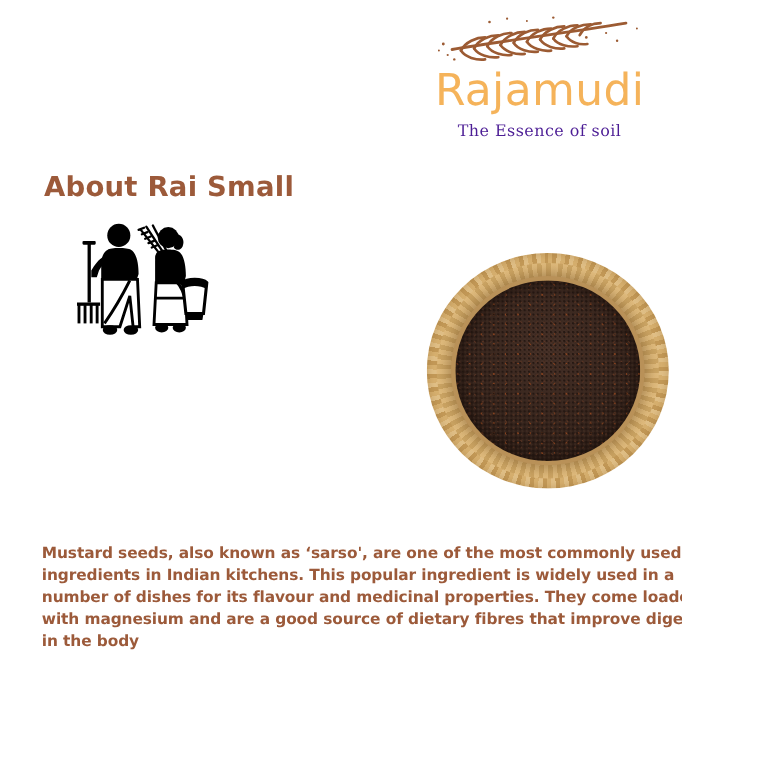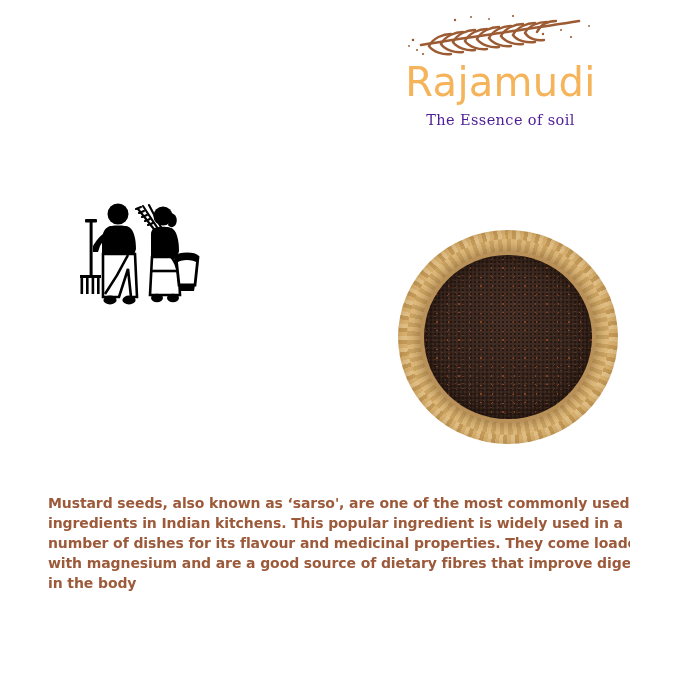--- a/index.html
+++ b/index.html
@@ -9,21 +9,20 @@
   }
   body {
     font-family: "Liberation Sans", sans-serif;
   }
   .page {
     position: relative;
     width: 620px;
     height: 700px;
     background: #ffffff;
     overflow: hidden;
-    margin-left: 10px;
   }
 
   
   .brand {
     position: absolute;
     top: 12px;
     right: 22px;
     width: 215px;
     text-align: center;
   }
@@ -184,20 +183,21 @@
         <circle cx="150" cy="22" r="1.2"></circle>
           <circle cx="168" cy="18" r="1"></circle>
         <circle cx="178" cy="25" r="1.1"></circle>
           <circle cx="196" cy="14" r="0.9"></circle>
       </g>
     </svg>
     <div class="brand-name" style="color:#F5B35A">Rajamudi</div>
     <div class="brand-tagline" style="color:#4c1d95">The Essence of soil</div>
   </div>
 
+  <div class="section-heading" style="color:#9C5A3A">About Rai Small</div>
 
   <svg class="farmers" viewBox="0 0 128 120">
     <g fill="#000000">
 
       <rect x="13" y="22" width="12" height="3.4" rx="1"></rect>
       <rect x="17.6" y="24" width="3" height="54"></rect>
       <rect x="8" y="78" width="21" height="3"></rect>
       <rect x="8.5" y="80" width="2.6" height="17"></rect>
       <rect x="14" y="80" width="2.6" height="17"></rect>
       <rect x="19.6" y="80" width="2.6" height="17"></rect>

